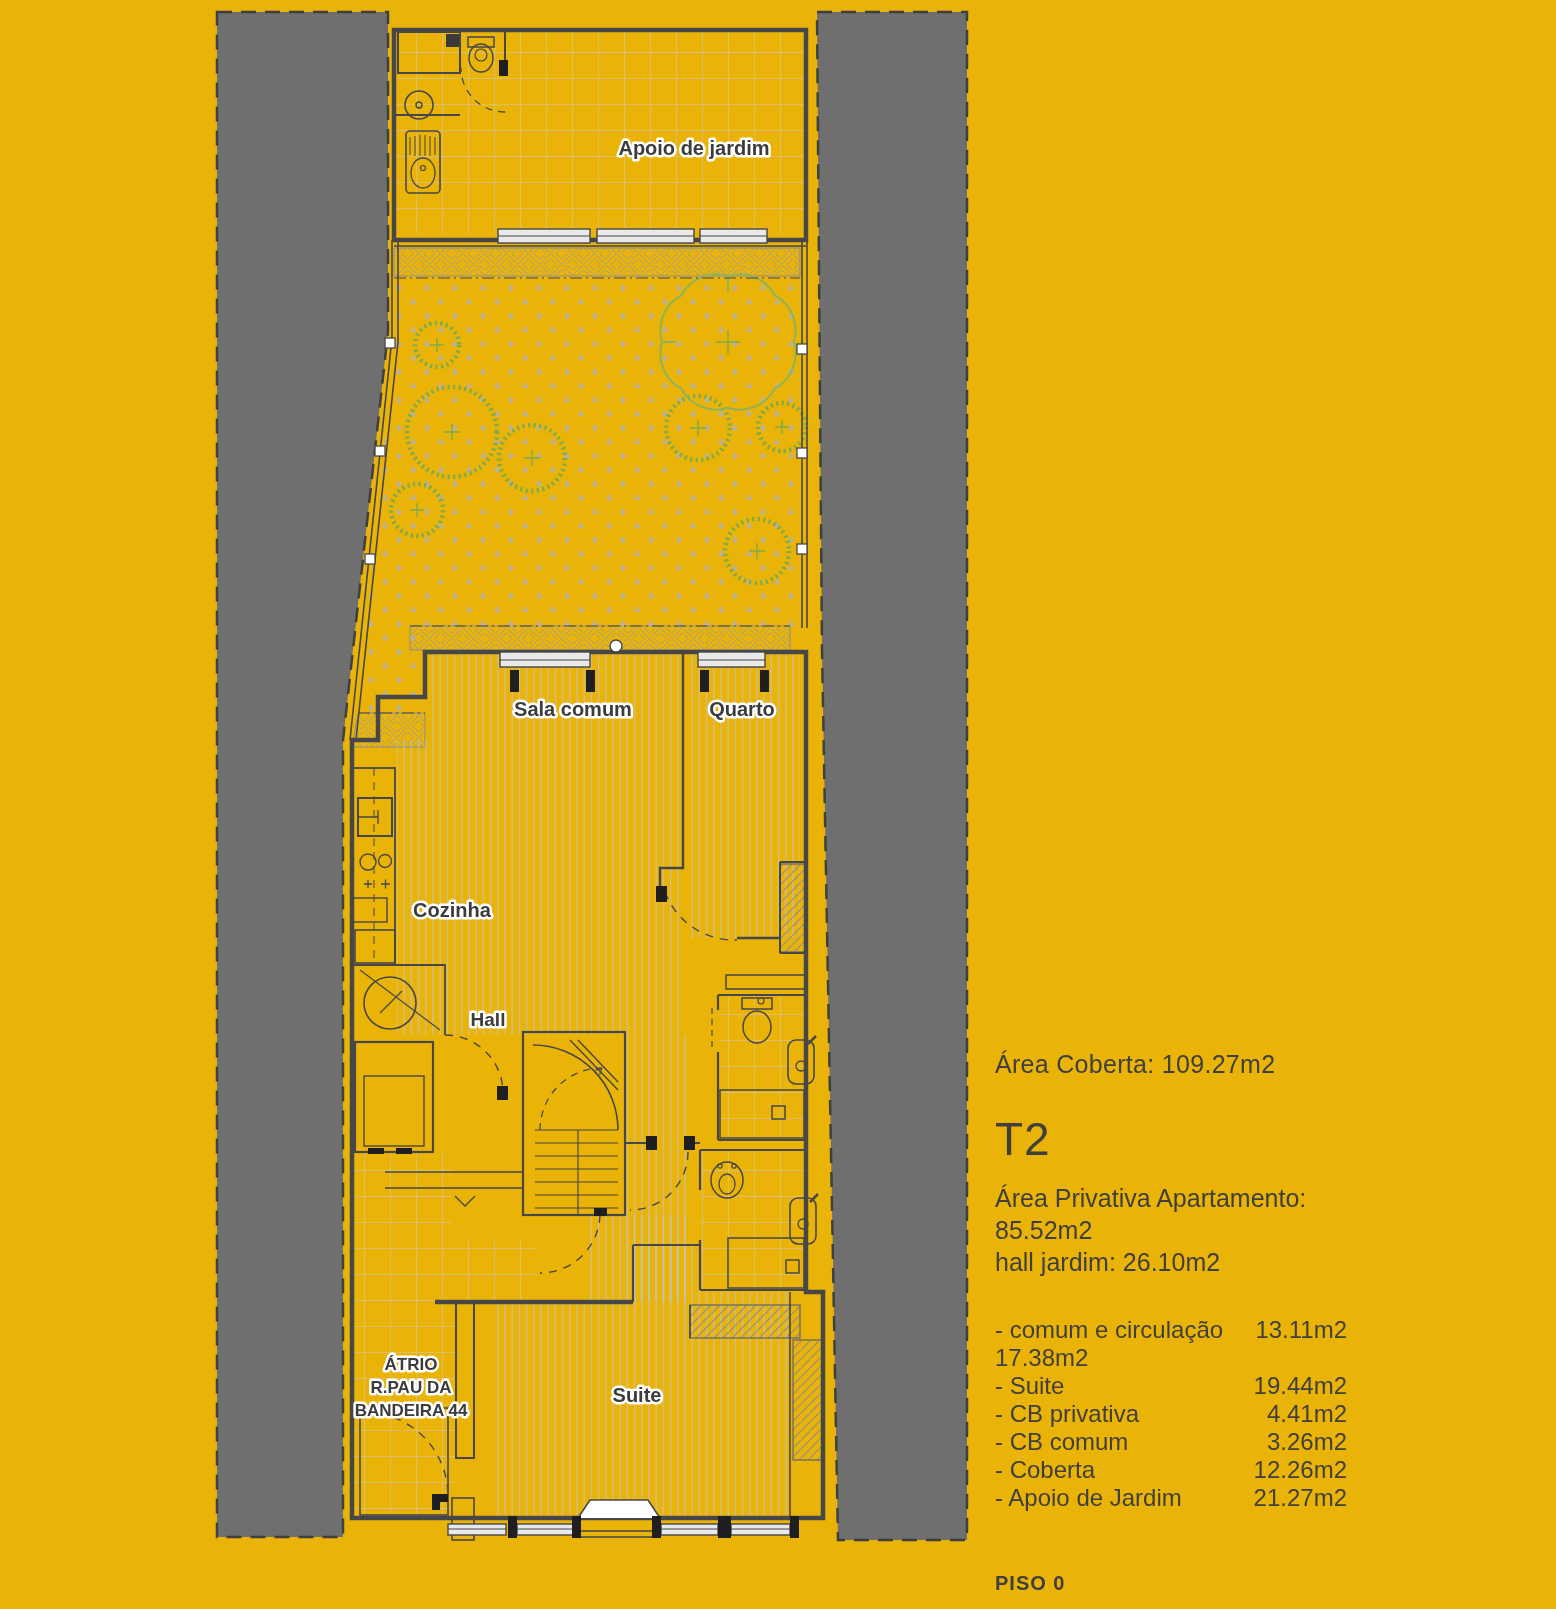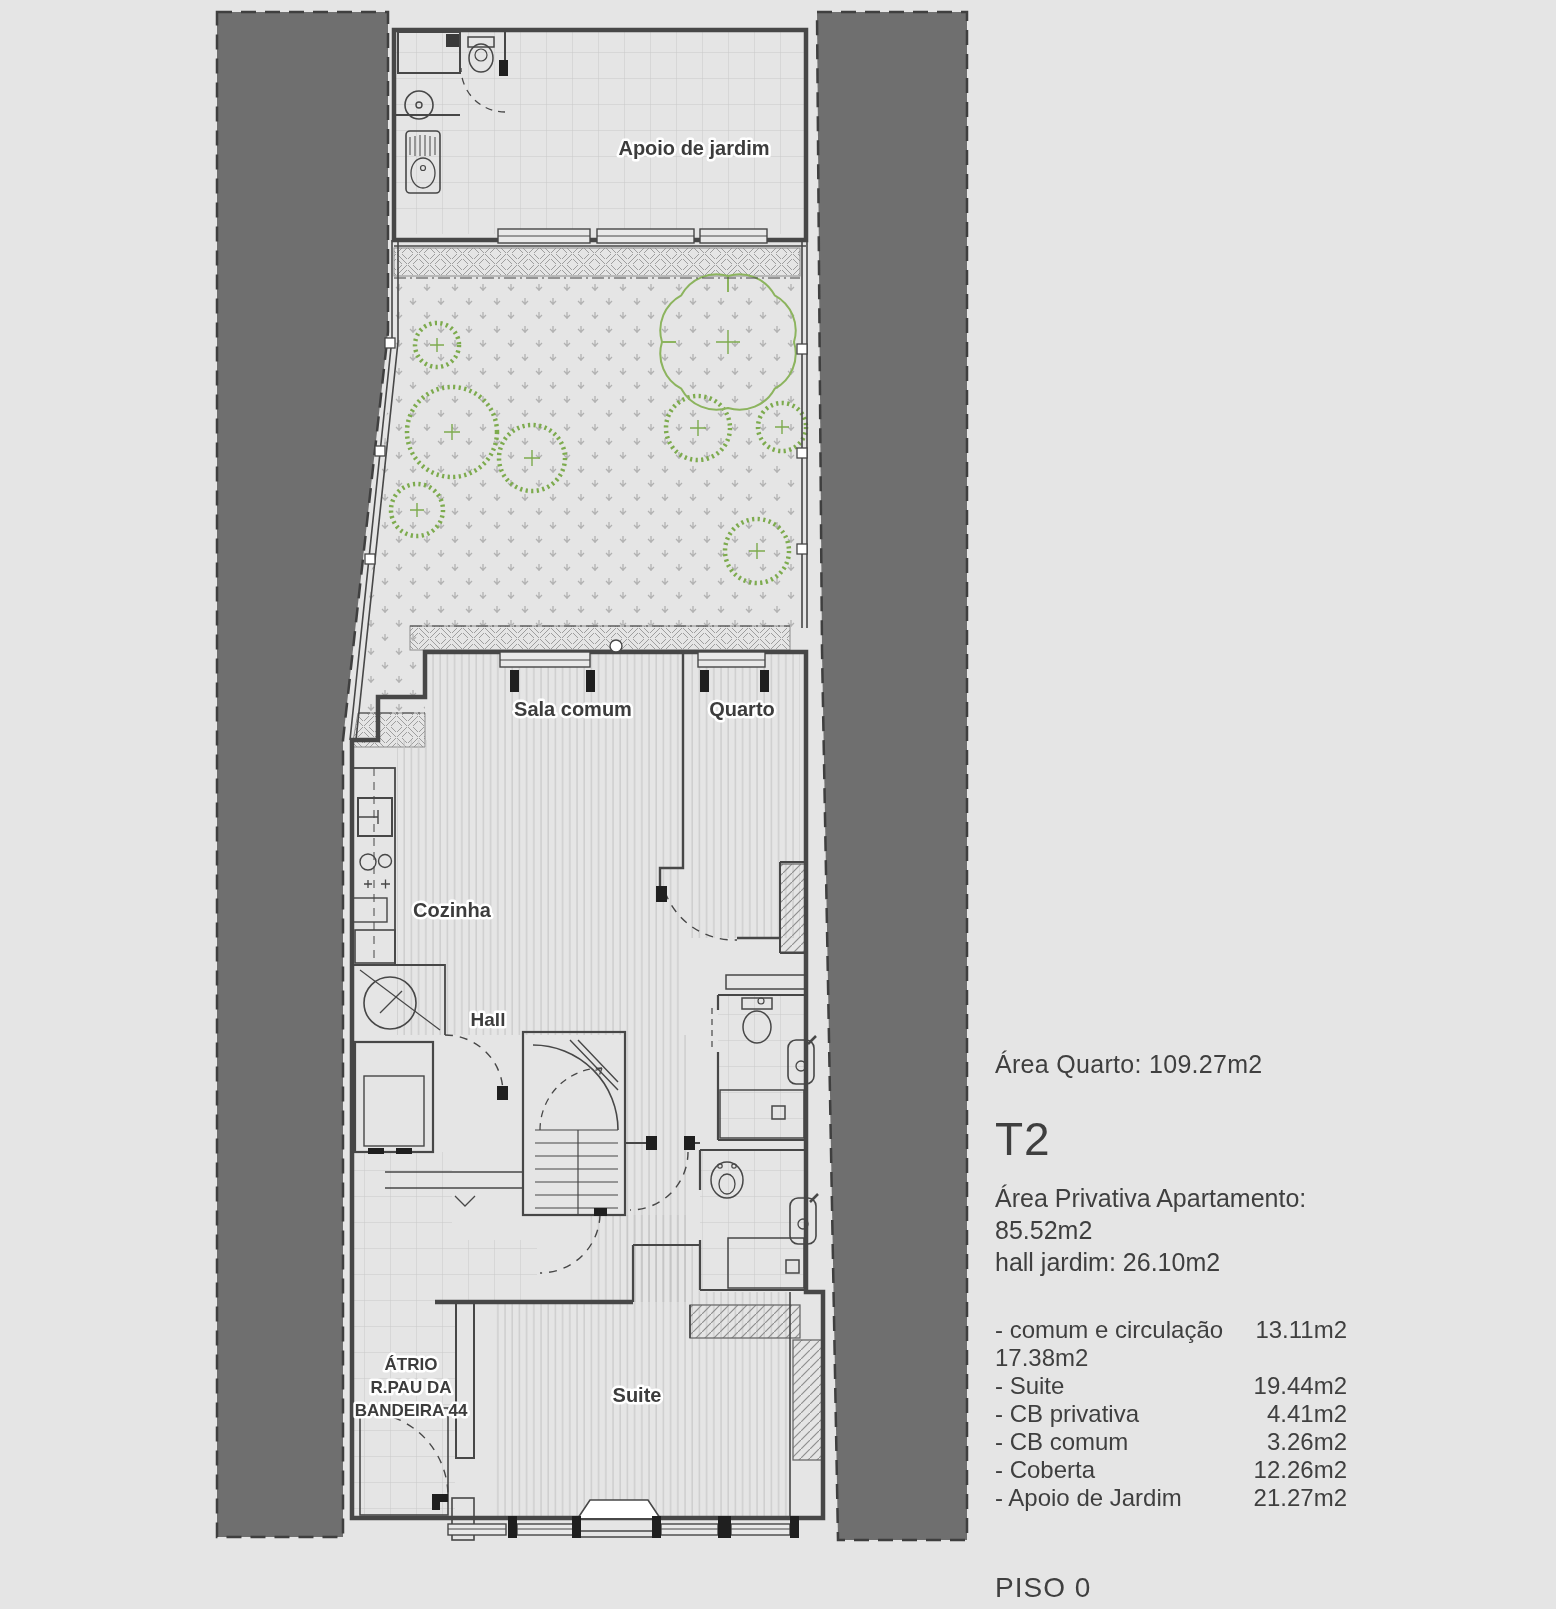--- a/index.html
+++ b/index.html
@@ -1,25 +1,25 @@
 <!DOCTYPE html>
 <html><head>
 <meta charset="utf-8">
 <style>
   html,body{margin:0;padding:0;background:#fff;}
-  #canvas{position:relative;width:1556px;height:1609px;background:#e5e5e5;overflow:hidden;
+  #canvas{position:relative;width:1556px;height:1609px;background:#eab308;overflow:hidden;
           font-family:"Liberation Sans",sans-serif;color:#3f3f3f;}
   #plan-svg{position:absolute;left:0;top:0;}
   .abs{position:absolute;}
   .panel-line{font-size:25px;letter-spacing:.3px;white-space:nowrap;}
   .unit-type{font-size:46px;letter-spacing:1px;}
   .right-block{width:352px;text-align:left;line-height:32px;font-size:25px;}
   .area-list{width:352px;font-size:24px;}
   .area-row{display:flex;justify-content:space-between;line-height:28px;}
-  .floor-label{font-size:28px;font-weight:normal;letter-spacing:1px;}
+  .floor-label{font-size:20px;font-weight:bold;letter-spacing:1px;}
   svg text{font-family:"Liberation Sans",sans-serif;font-weight:bold;fill:#3c3c3c;
            paint-order:stroke;stroke:#ffffff;stroke-width:5px;stroke-linejoin:round;}
 </style>
 </head>
 <body>
 
 <div id="canvas">
 
 <svg id="plan-svg" width="1556" height="1609" viewBox="0 0 1556 1609">
   <defs>
@@ -278,21 +278,21 @@
     <text x="488" y="1026" font-size="19">Hall</text>
     <text x="637" y="1402" font-size="20">Suite</text>
     <g>
       <text x="411" y="1370" font-size="17">ÁTRIO</text>
       <text x="411" y="1393" font-size="17">R.PAU DA</text>
       <text x="411" y="1416" font-size="17">BANDEIRA 44</text>
     </g>
   </g>
 </svg>
 
-<div class="abs panel-line" style="left:995px;top:1050px;">Área Quarto: 109.27m2</div>
+<div class="abs panel-line" style="left:995px;top:1050px;">Área Coberta: 109.27m2</div>
 
 <div class="abs unit-type" style="left:995px;top:1112px;">T2</div>
 
 <div class="abs right-block" style="left:995px;top:1182px;">
   <div>Área Privativa Apartamento: 85.52m2</div>
   <div>hall jardim:  26.10m2</div>
 </div>
 
 <div class="abs area-list" style="left:995px;top:1316px;">
   <div class="area-row">

